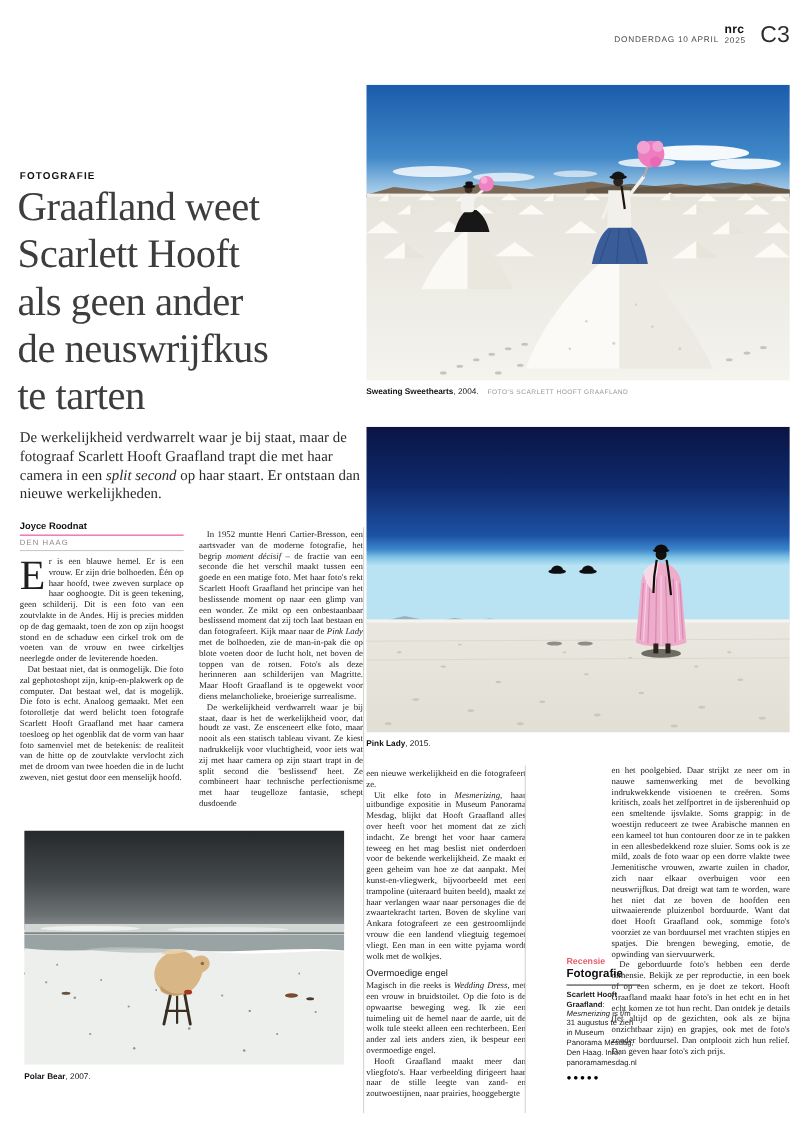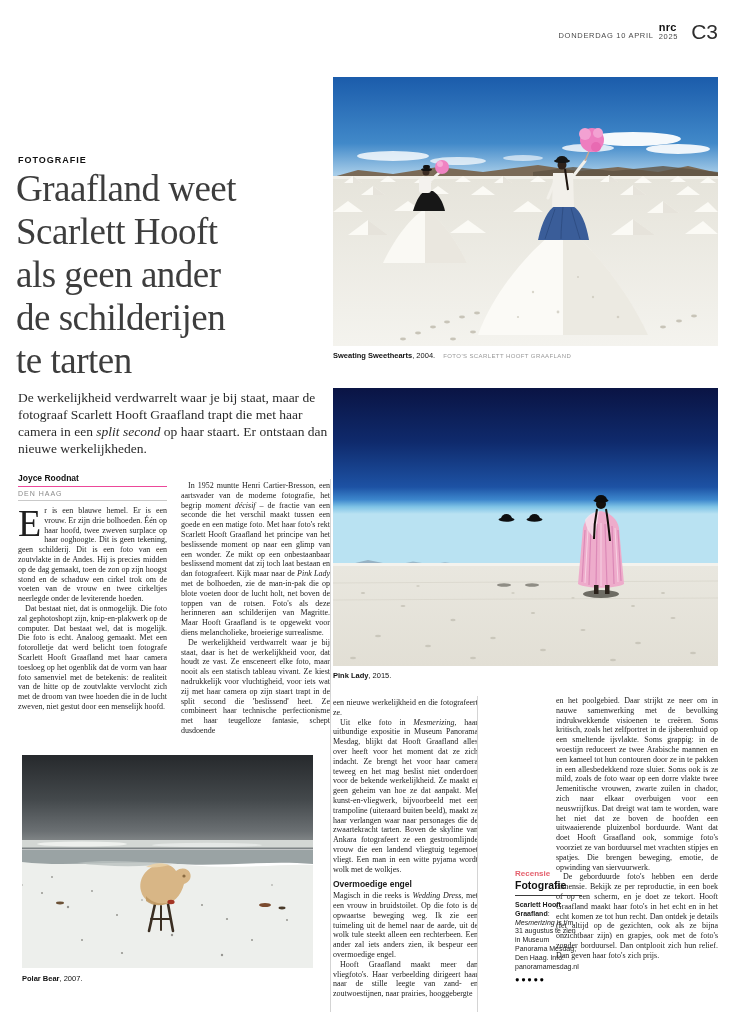--- a/index.html
+++ b/index.html
@@ -34,21 +34,21 @@
   
   .col{position:absolute;font-size:8px;line-height:9.8px;color:#1c1c1c;
        text-align:justify;}
   .col1{left:18px;top:506px;width:149px;}
   .col2{left:181px;top:481px;width:149px;}
   .col3{left:333px;top:698px;width:145px;}
   .col4{left:556px;top:696px;width:162px;}
   .bp{margin:0;text-indent:7px;}
   .bp.noind{text-indent:0;}
   .dropcap{float:left;font-size:38px;line-height:30px;padding:2px 3px 0 0;color:#1f1f1f;}
-  .subhead{margin:6px 0 1px;font-family:"Liberation Sans",sans-serif;font-weight:bold;
+  .subhead{margin:6px 0 1px;font-family:"Liberation Sans",sans-serif;font-weight:normal;
            font-size:8.5px;text-indent:0;text-align:left;}
   .it{font-style:italic;}
   .bd{font-weight:bold;}
 
   
   .vrule{position:absolute;width:1px;background:#d4d4d4;}
   .vr1{left:330px;top:479px;height:533px;}
   .vr2{left:477px;top:696px;height:316px;}
 
   
@@ -85,21 +85,21 @@
       <span class="yr">2025</span>
     </span>
     <span class="pageno">C3</span>
   </div>
 
   <div class="kicker">FOTOGRAFIE</div>
   <h1 class="headline">
     <span>Graafland weet</span>
     <span>Scarlett Hooft</span>
     <span>als geen ander</span>
-    <span>de schilderijen</span>
+    <span>de neuswrijfkus</span>
     <span>te tarten</span>
   </h1>
   <p class="intro"><span>De werkelijkheid verdwarrelt waar je bij staat, maar de fotograaf Scarlett Hooft Graafland trapt die met haar camera in een </span><span class="it">split second</span><span> op haar staart. Er ontstaan dan nieuwe werkelijkheden.</span></p>
 
   <div class="byline">
     <span class="author">Joyce Roodnat</span>
     <span class="loc">DEN HAAG</span>
   </div>
 
   <div class="col col1">

